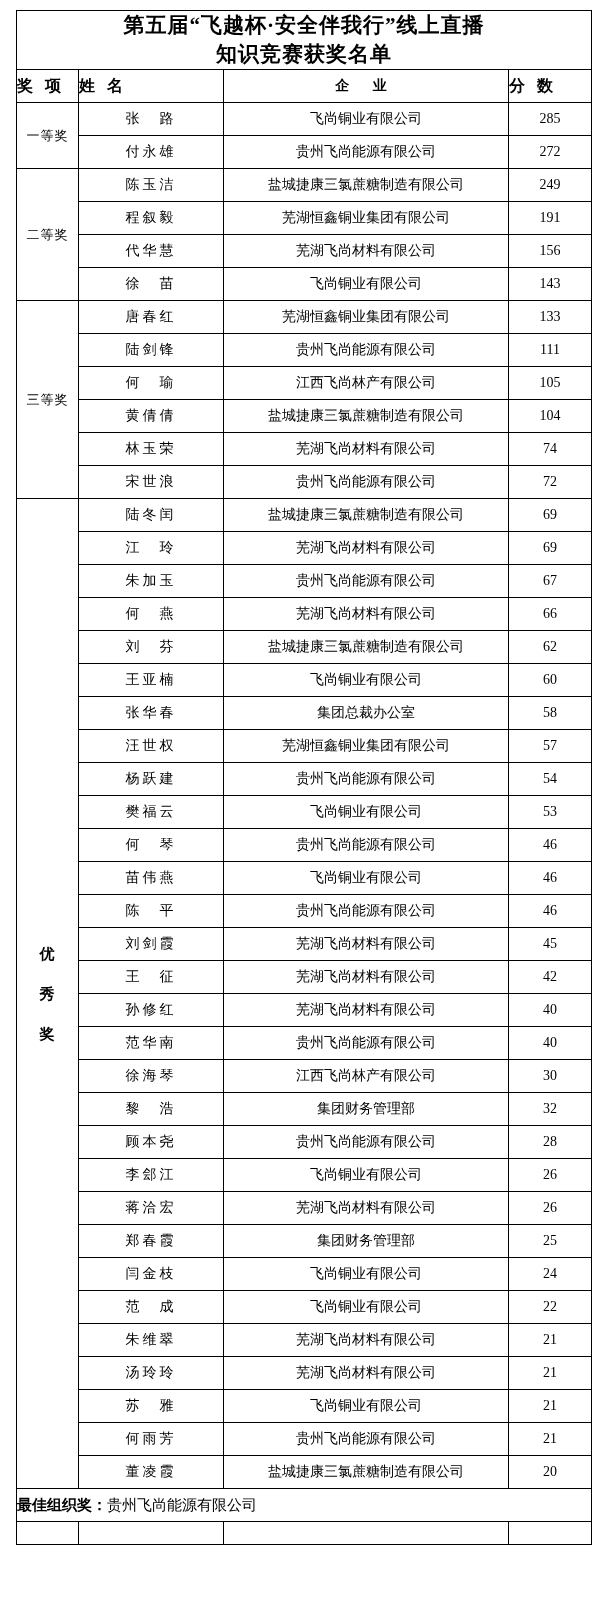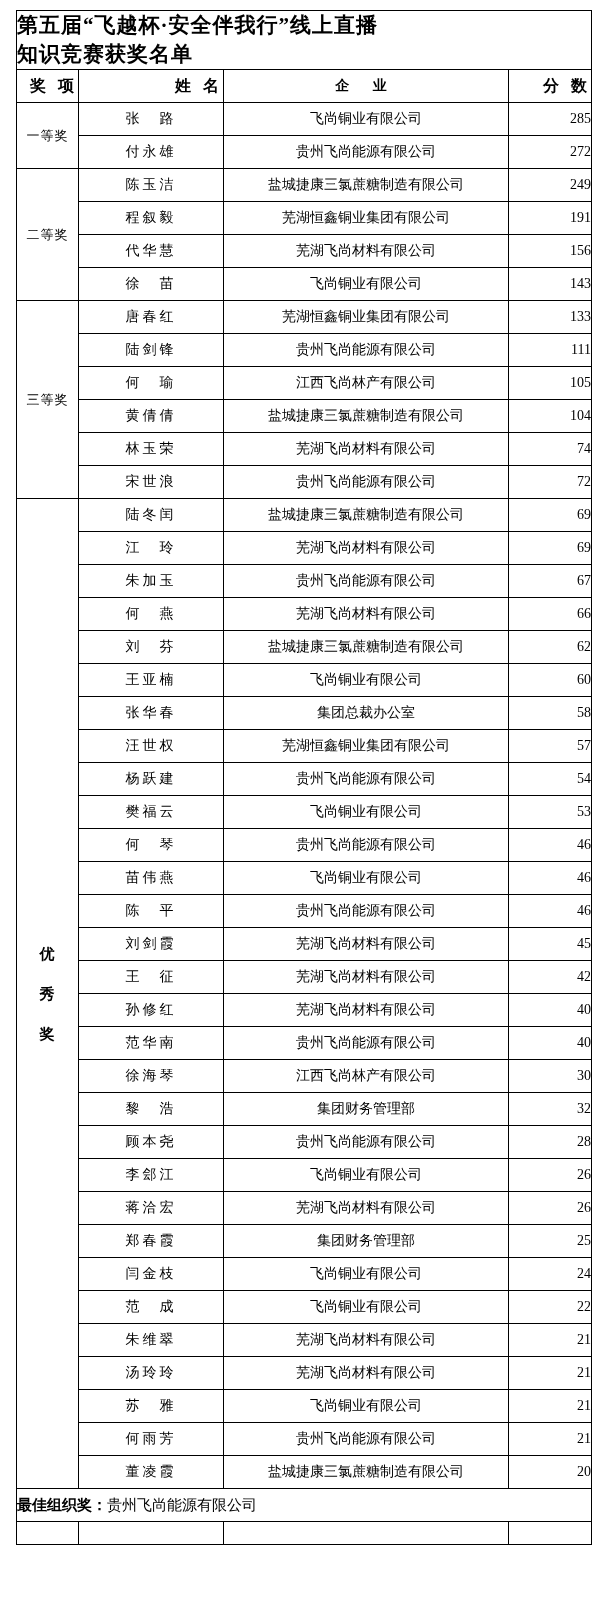--- a/index.html
+++ b/index.html
@@ -23,32 +23,33 @@
     margin: 10px 16px 0 16px;
     table-layout: fixed;
   }
   table.doc td {
     border: 1px solid #000000;
     padding: 0;
     vertical-align: middle;
   }
   
   .title-cell {
+    text-align: center;
     padding: 9px 4px 10px 4px;
   }
   .title-line {
     font-family: "Liberation Serif", "DejaVu Serif", serif;
     font-weight: bold;
     font-size: 21px;
     line-height: 29px;
     letter-spacing: 1px;
   }
   
   .hdr {
-    text-align: right;
+    text-align: left;
     font-family: "Liberation Serif", "DejaVu Serif", serif;
     font-weight: bold;
     font-size: 16px;
     height: 30px;
     letter-spacing: 4px;
   }
   .hdr.company { letter-spacing: 10px; }
   
   .cat {
     text-align: center;
@@ -74,21 +75,21 @@
     letter-spacing: 3px;
   }
   td.company {
     text-align: center;
     font-size: 14px;
     font-family: "Liberation Serif", "DejaVu Serif", serif;
     padding-left: 6px;
     height: 32px;
   }
   td.score {
-    text-align: right;
+    text-align: center;
     font-size: 14px;
     font-family: "Liberation Serif", "DejaVu Serif", serif;
     height: 32px;
     margin-left: 20px;
   }
   
   .footer-cell {
     text-align: left;
     padding: 10px 4px 10px 14px;
     font-size: 15px;

